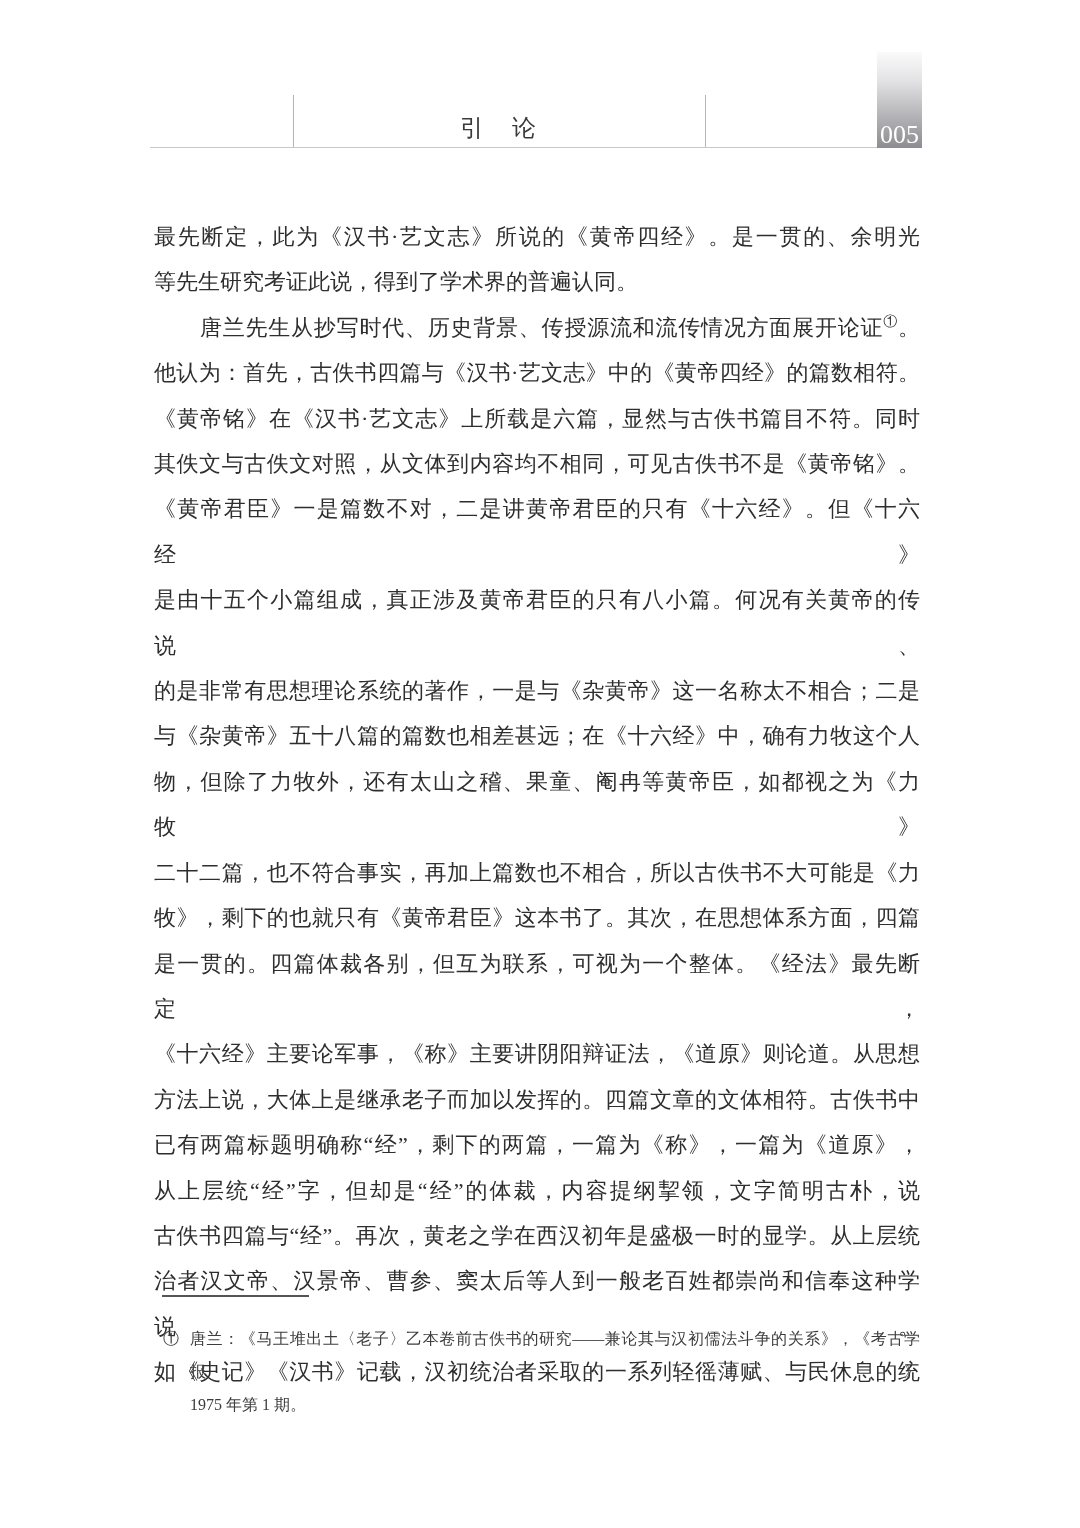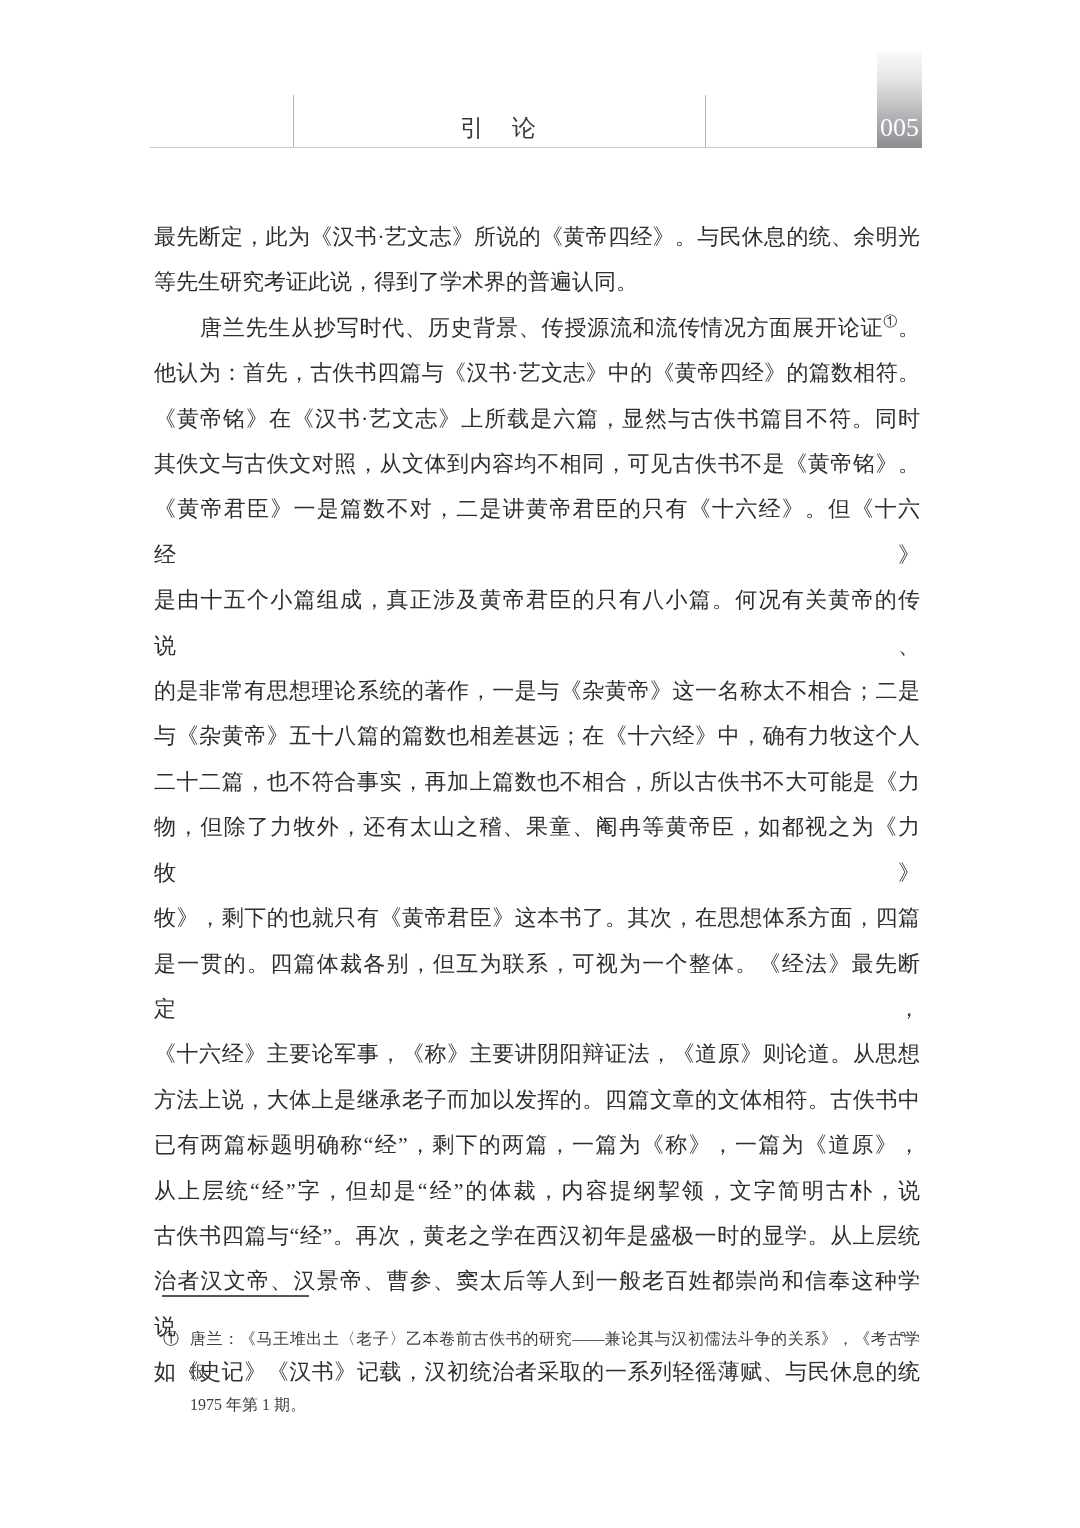--- a/index.html
+++ b/index.html
@@ -44,21 +44,20 @@
     width: 45px; height: 96px;
     background: linear-gradient(to bottom, #fafafa 0%, #e3e3e5 30%, #b2b2b6 68%, #8c8c91 100%);
     display: flex;
     align-items: flex-end;
     justify-content: center;
   }
   .page-number {
     color: #ffffff;
     font-size: 26px;
     line-height: 1;
-    padding-bottom: 7px;
   }
 
   
   .body-text {
     position: absolute;
     left: 154px; top: 214px;
     width: 766px;
     color: #2e2e2e;
   }
   .body-line {
@@ -111,32 +110,32 @@
 <div class="header-tick left"></div>
 <div class="header-tick right"></div>
 <div class="running-title">引　论</div>
 <div class="header-rule"></div>
 
 <div class="page-number-box">
   <span class="page-number">005</span>
 </div>
 
 <div class="body-text">
-    <div class="body-line"><span>最先断定，此为《汉书·艺文志》所说的《黄帝四经》。与民休息的统、余明光</span></div>
+    <div class="body-line"><span>最先断定，此为《汉书·艺文志》所说的《黄帝四经》。是一贯的、余明光</span></div>
     <div class="body-line para-end"><span>等先生研究考证此说，得到了学术界的普遍认同。</span></div>
     <div class="body-line indent"><span>唐兰先生从抄写时代、历史背景、传授源流和流传情况方面展开论证</span><sup>①</sup><span>。</span></div>
     <div class="body-line"><span>他认为：首先，古佚书四篇与《汉书·艺文志》中的《黄帝四经》的篇数相符。</span></div>
     <div class="body-line"><span>《黄帝铭》在《汉书·艺文志》上所载是六篇，显然与古佚书篇目不符。同时</span></div>
     <div class="body-line"><span>其佚文与古佚文对照，从文体到内容均不相同，可见古佚书不是《黄帝铭》。</span></div>
     <div class="body-line"><span>《黄帝君臣》一是篇数不对，二是讲黄帝君臣的只有《十六经》。但《十六经》</span></div>
     <div class="body-line"><span>是由十五个小篇组成，真正涉及黄帝君臣的只有八小篇。何况有关黄帝的传说、</span></div>
     <div class="body-line"><span>的是非常有思想理论系统的著作，一是与《杂黄帝》这一名称太不相合；二是</span></div>
     <div class="body-line"><span>与《杂黄帝》五十八篇的篇数也相差甚远；在《十六经》中，确有力牧这个人</span></div>
+    <div class="body-line"><span>物，但除了力牧外，还有太山之稽、果童、阉冉等黄帝臣，如都视之为《力牧》</span></div>
     <div class="body-line"><span>二十二篇，也不符合事实，再加上篇数也不相合，所以古佚书不大可能是《力</span></div>
-    <div class="body-line"><span>物，但除了力牧外，还有太山之稽、果童、阉冉等黄帝臣，如都视之为《力牧》</span></div>
     <div class="body-line"><span>牧》，剩下的也就只有《黄帝君臣》这本书了。其次，在思想体系方面，四篇</span></div>
     <div class="body-line"><span>是一贯的。四篇体裁各别，但互为联系，可视为一个整体。《经法》最先断定，</span></div>
     <div class="body-line"><span>《十六经》主要论军事，《称》主要讲阴阳辩证法，《道原》则论道。从思想</span></div>
     <div class="body-line"><span>方法上说，大体上是继承老子而加以发挥的。四篇文章的文体相符。古佚书中</span></div>
     <div class="body-line"><span>已有两篇标题明确称“经”，剩下的两篇，一篇为《称》，一篇为《道原》，</span></div>
     <div class="body-line"><span>从上层统“经”字，但却是“经”的体裁，内容提纲挈领，文字简明古朴，说</span></div>
     <div class="body-line"><span>古佚书四篇与“经”。再次，黄老之学在西汉初年是盛极一时的显学。从上层统</span></div>
     <div class="body-line"><span>治者汉文帝、汉景帝、曹参、窦太后等人到一般老百姓都崇尚和信奉这种学说。</span></div>
     <div class="body-line"><span>如《史记》《汉书》记载，汉初统治者采取的一系列轻徭薄赋、与民休息的统</span></div>
   </div>

